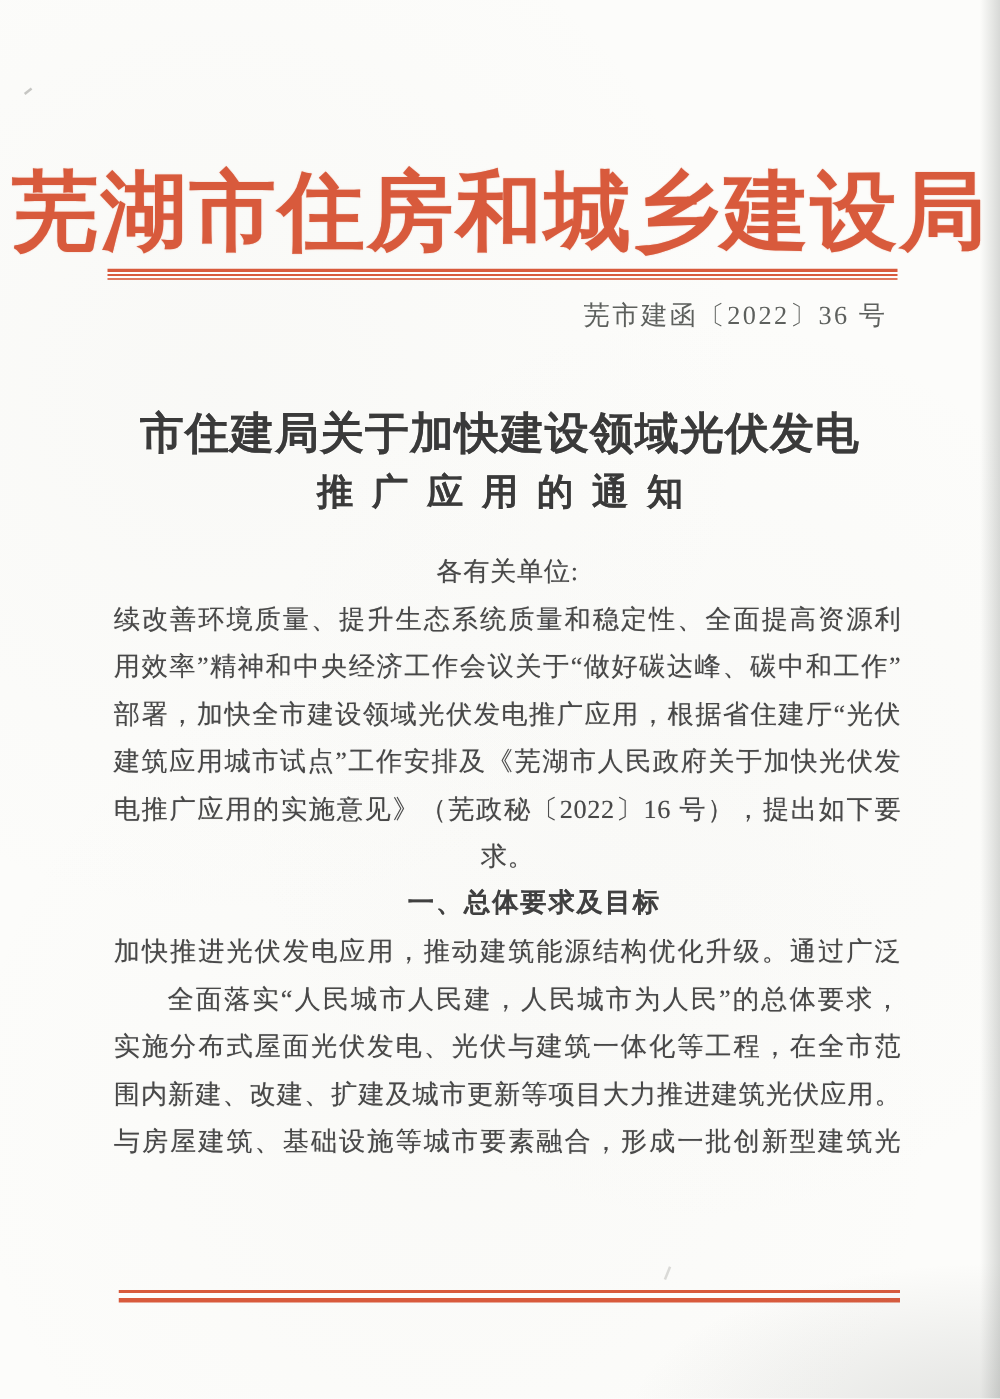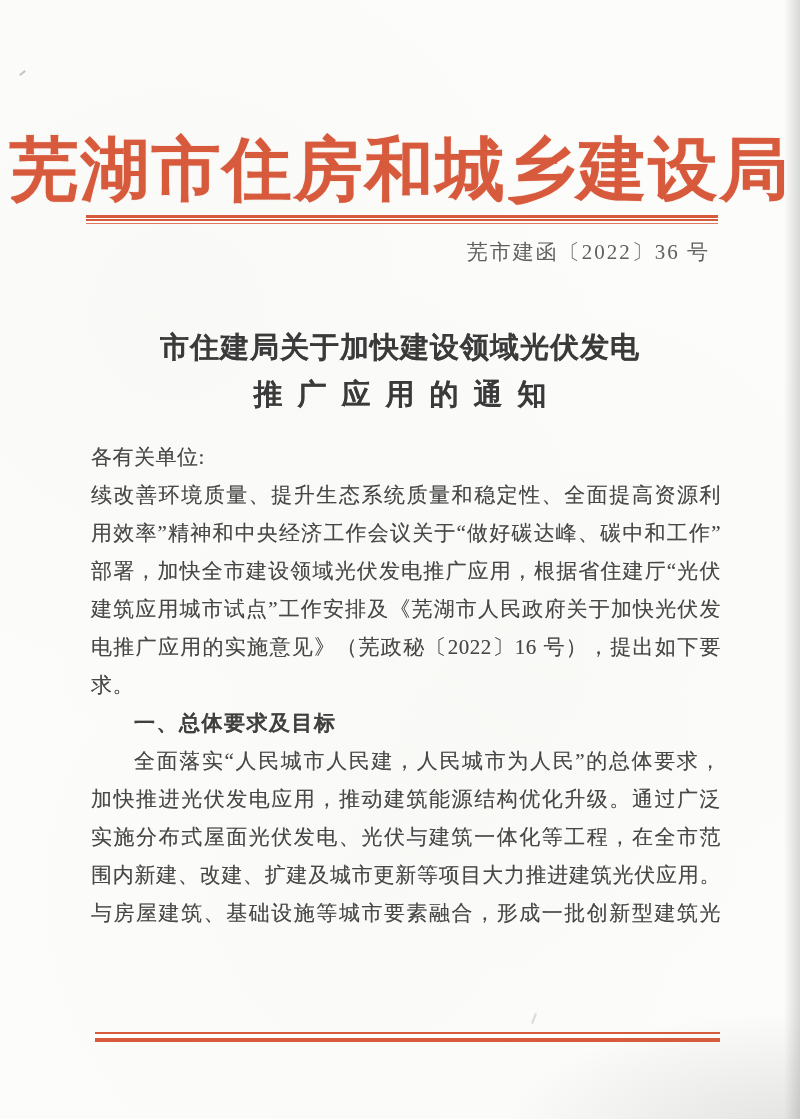--- a/index.html
+++ b/index.html
@@ -56,37 +56,38 @@
     position:absolute;top:239px;right:90px;height:26px;line-height:26px;
     font-size:21px;letter-spacing:2px;color:#5d605d;
     white-space:nowrap;
   }
   
   .title{
     position:absolute;top:327px;left:0;width:100%;
     text-align:center;color:#3a3a3a;font-weight:700;
   }
   .title .t1{
-    font-size:29px;letter-spacing:1px;line-height:40px;white-space:nowrap;
+    font-size:35px;letter-spacing:1px;line-height:40px;white-space:nowrap;
     text-shadow:0 0 .5px rgba(50,50,50,.6);
   }
   .title .t2{
     font-size:29px;letter-spacing:15px;text-indent:15px;line-height:40px;
     margin-top:7px;white-space:nowrap;
     text-shadow:0 0 .5px rgba(50,50,50,.6);
   }
   
   .body{
     position:absolute;top:438px;left:91px;width:630px;
     font-size:21px;color:#484848;
     text-shadow:0 0 .6px rgba(70,70,70,.45);
   }
   .line{
     height:38px;line-height:38px;white-space:nowrap;overflow:visible;
     letter-spacing:.5px;
+    text-align:center;
   }
   .line.indent{padding-left:43px;}
   .line.full{text-align:justify;text-align-last:justify;}
   .line.bold{
     font-family:"Liberation Sans","DejaVu Sans",sans-serif;
     font-weight:700;color:#404040;letter-spacing:1.5px;
     text-shadow:0 0 .5px rgba(55,55,55,.55);
   }
   .rule-bottom{
     position:absolute;top:1032px;left:95px;width:625px;height:10px;
@@ -117,22 +118,22 @@
 
   <main class="body" id="body-lines">
       <div class="line">各有关单位:</div>
       <div class="line full">续改善环境质量、提升生态系统质量和稳定性、全面提高资源利</div>
       <div class="line full">用效率”精神和中央经济工作会议关于“做好碳达峰、碳中和工作”</div>
       <div class="line full">部署，加快全市建设领域光伏发电推广应用，根据省住建厅“光伏</div>
       <div class="line full">建筑应用城市试点”工作安排及《芜湖市人民政府关于加快光伏发</div>
       <div class="line full">电推广应用的实施意见》（芜政秘〔2022〕16 号），提出如下要</div>
       <div class="line">求。</div>
       <div class="line indent bold">一、总体要求及目标</div>
+      <div class="line full">加快推进光伏发电应用，推动建筑能源结构优化升级。通过广泛</div>
       <div class="line indent full">全面落实“人民城市人民建，人民城市为人民”的总体要求，</div>
-      <div class="line full">加快推进光伏发电应用，推动建筑能源结构优化升级。通过广泛</div>
       <div class="line full">实施分布式屋面光伏发电、光伏与建筑一体化等工程，在全市范</div>
       <div class="line full">围内新建、改建、扩建及城市更新等项目大力推进建筑光伏应用。</div>
       <div class="line full">与房屋建筑、基础设施等城市要素融合，形成一批创新型建筑光</div>
     </main>
 
   <div class="rule-bottom"></div>
 
   <div class="corner-shade"></div>
   <div class="edge-shadow"></div>
 

